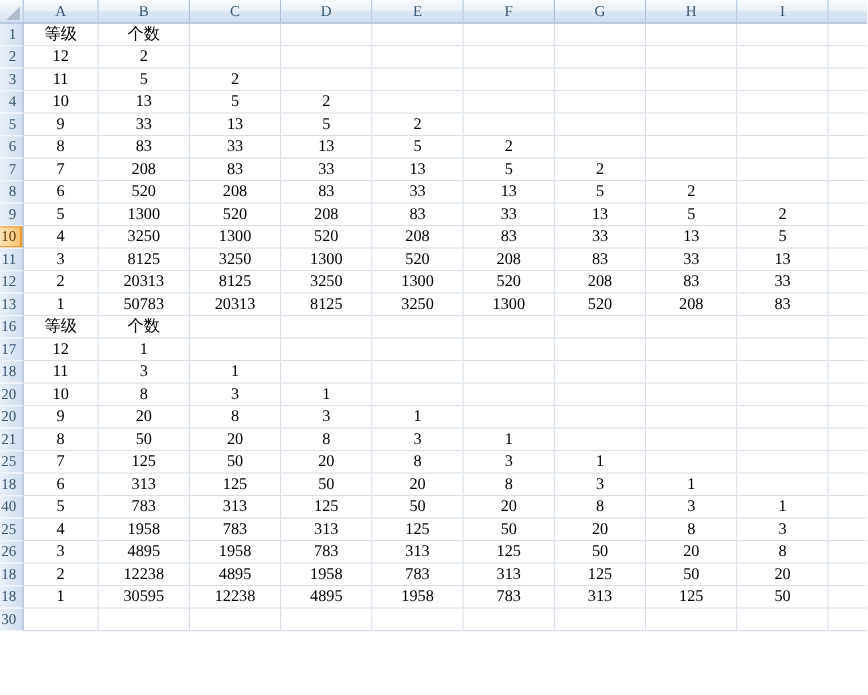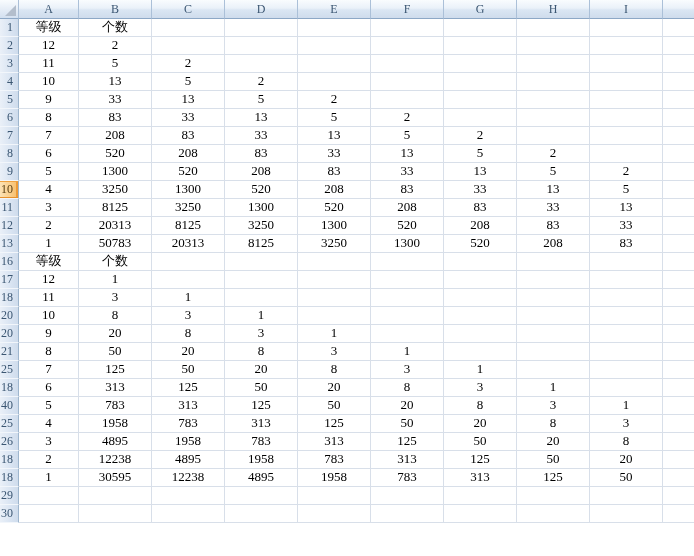--- a/index.html
+++ b/index.html
@@ -499,35 +499,20 @@
         <div class="c">4895</div>
         <div class="c">1958</div>
         <div class="c">783</div>
         <div class="c">313</div>
         <div class="c">125</div>
         <div class="c">50</div>
         <div class="c last"></div>
       </div>
       <div class="row">
         <div class="rh">
-          <span>29</span>
-        </div>
-        <div class="c a"></div>
-        <div class="c"></div>
-        <div class="c"></div>
-        <div class="c"></div>
-        <div class="c"></div>
-        <div class="c"></div>
-        <div class="c"></div>
-        <div class="c"></div>
-        <div class="c"></div>
-        <div class="c last"></div>
-      </div>
-      <div class="row">
-        <div class="rh">
           <span>30</span>
         </div>
         <div class="c a"></div>
         <div class="c"></div>
         <div class="c"></div>
         <div class="c"></div>
         <div class="c"></div>
         <div class="c"></div>
         <div class="c"></div>
         <div class="c"></div>

